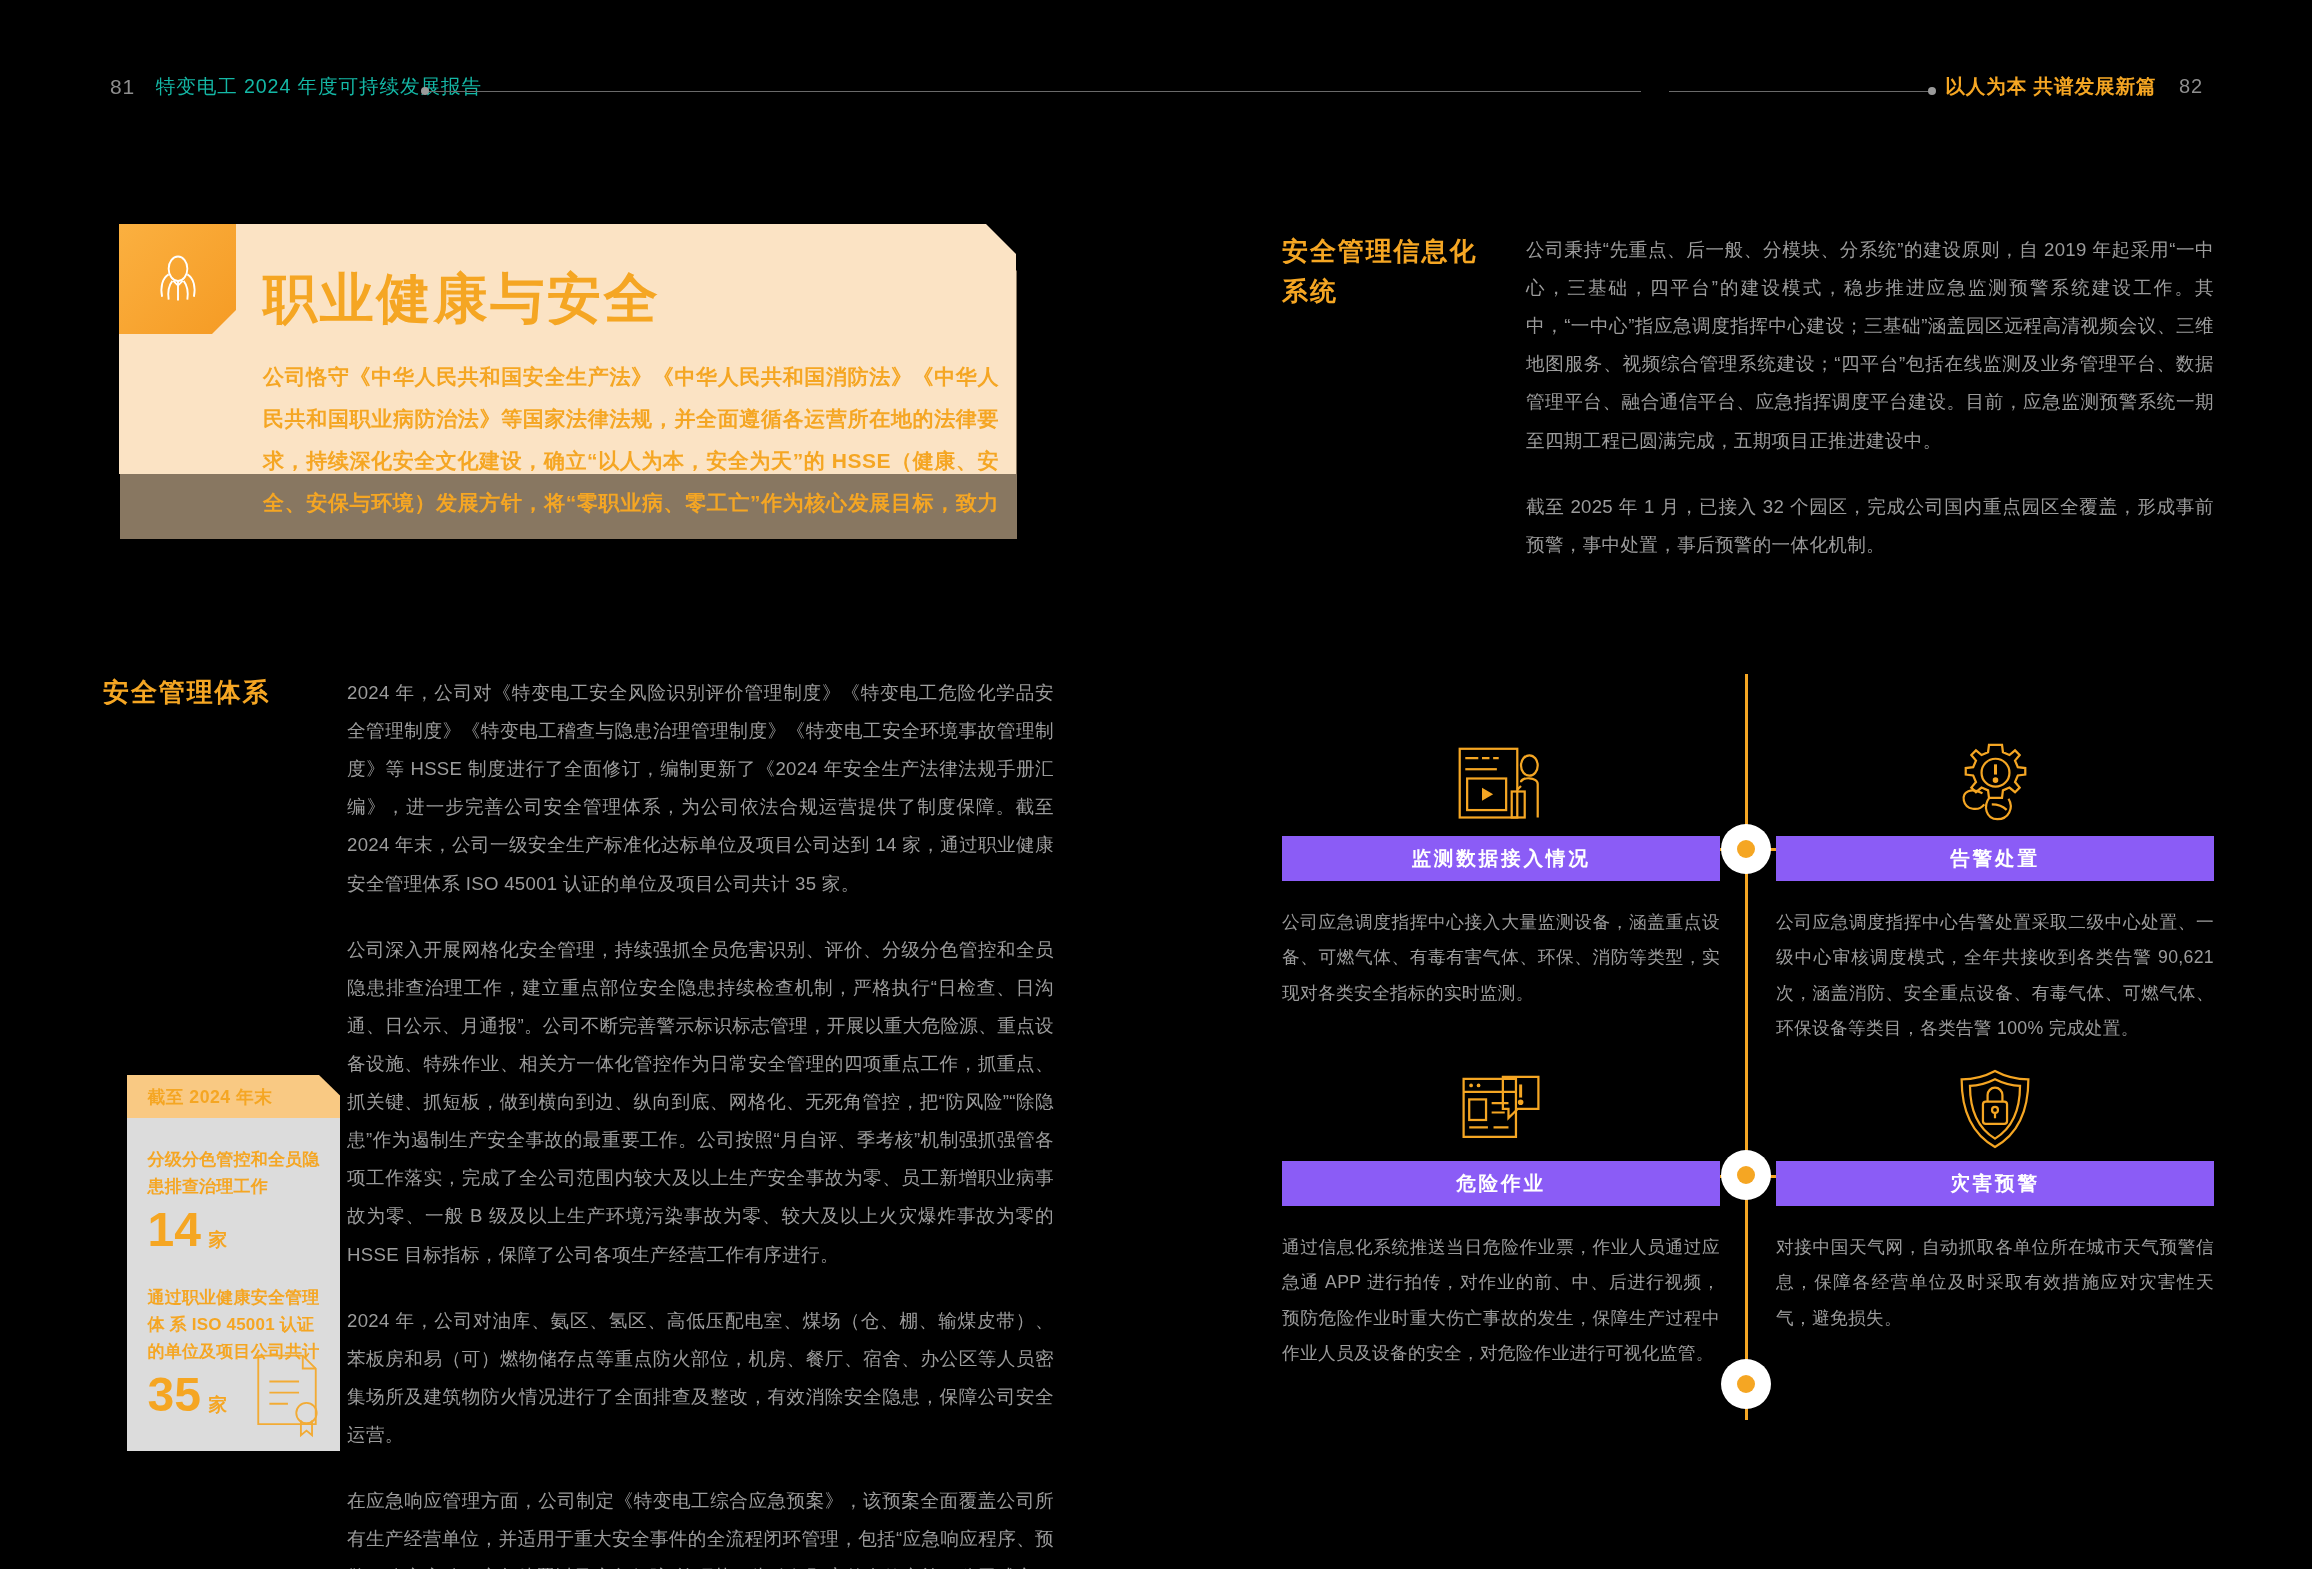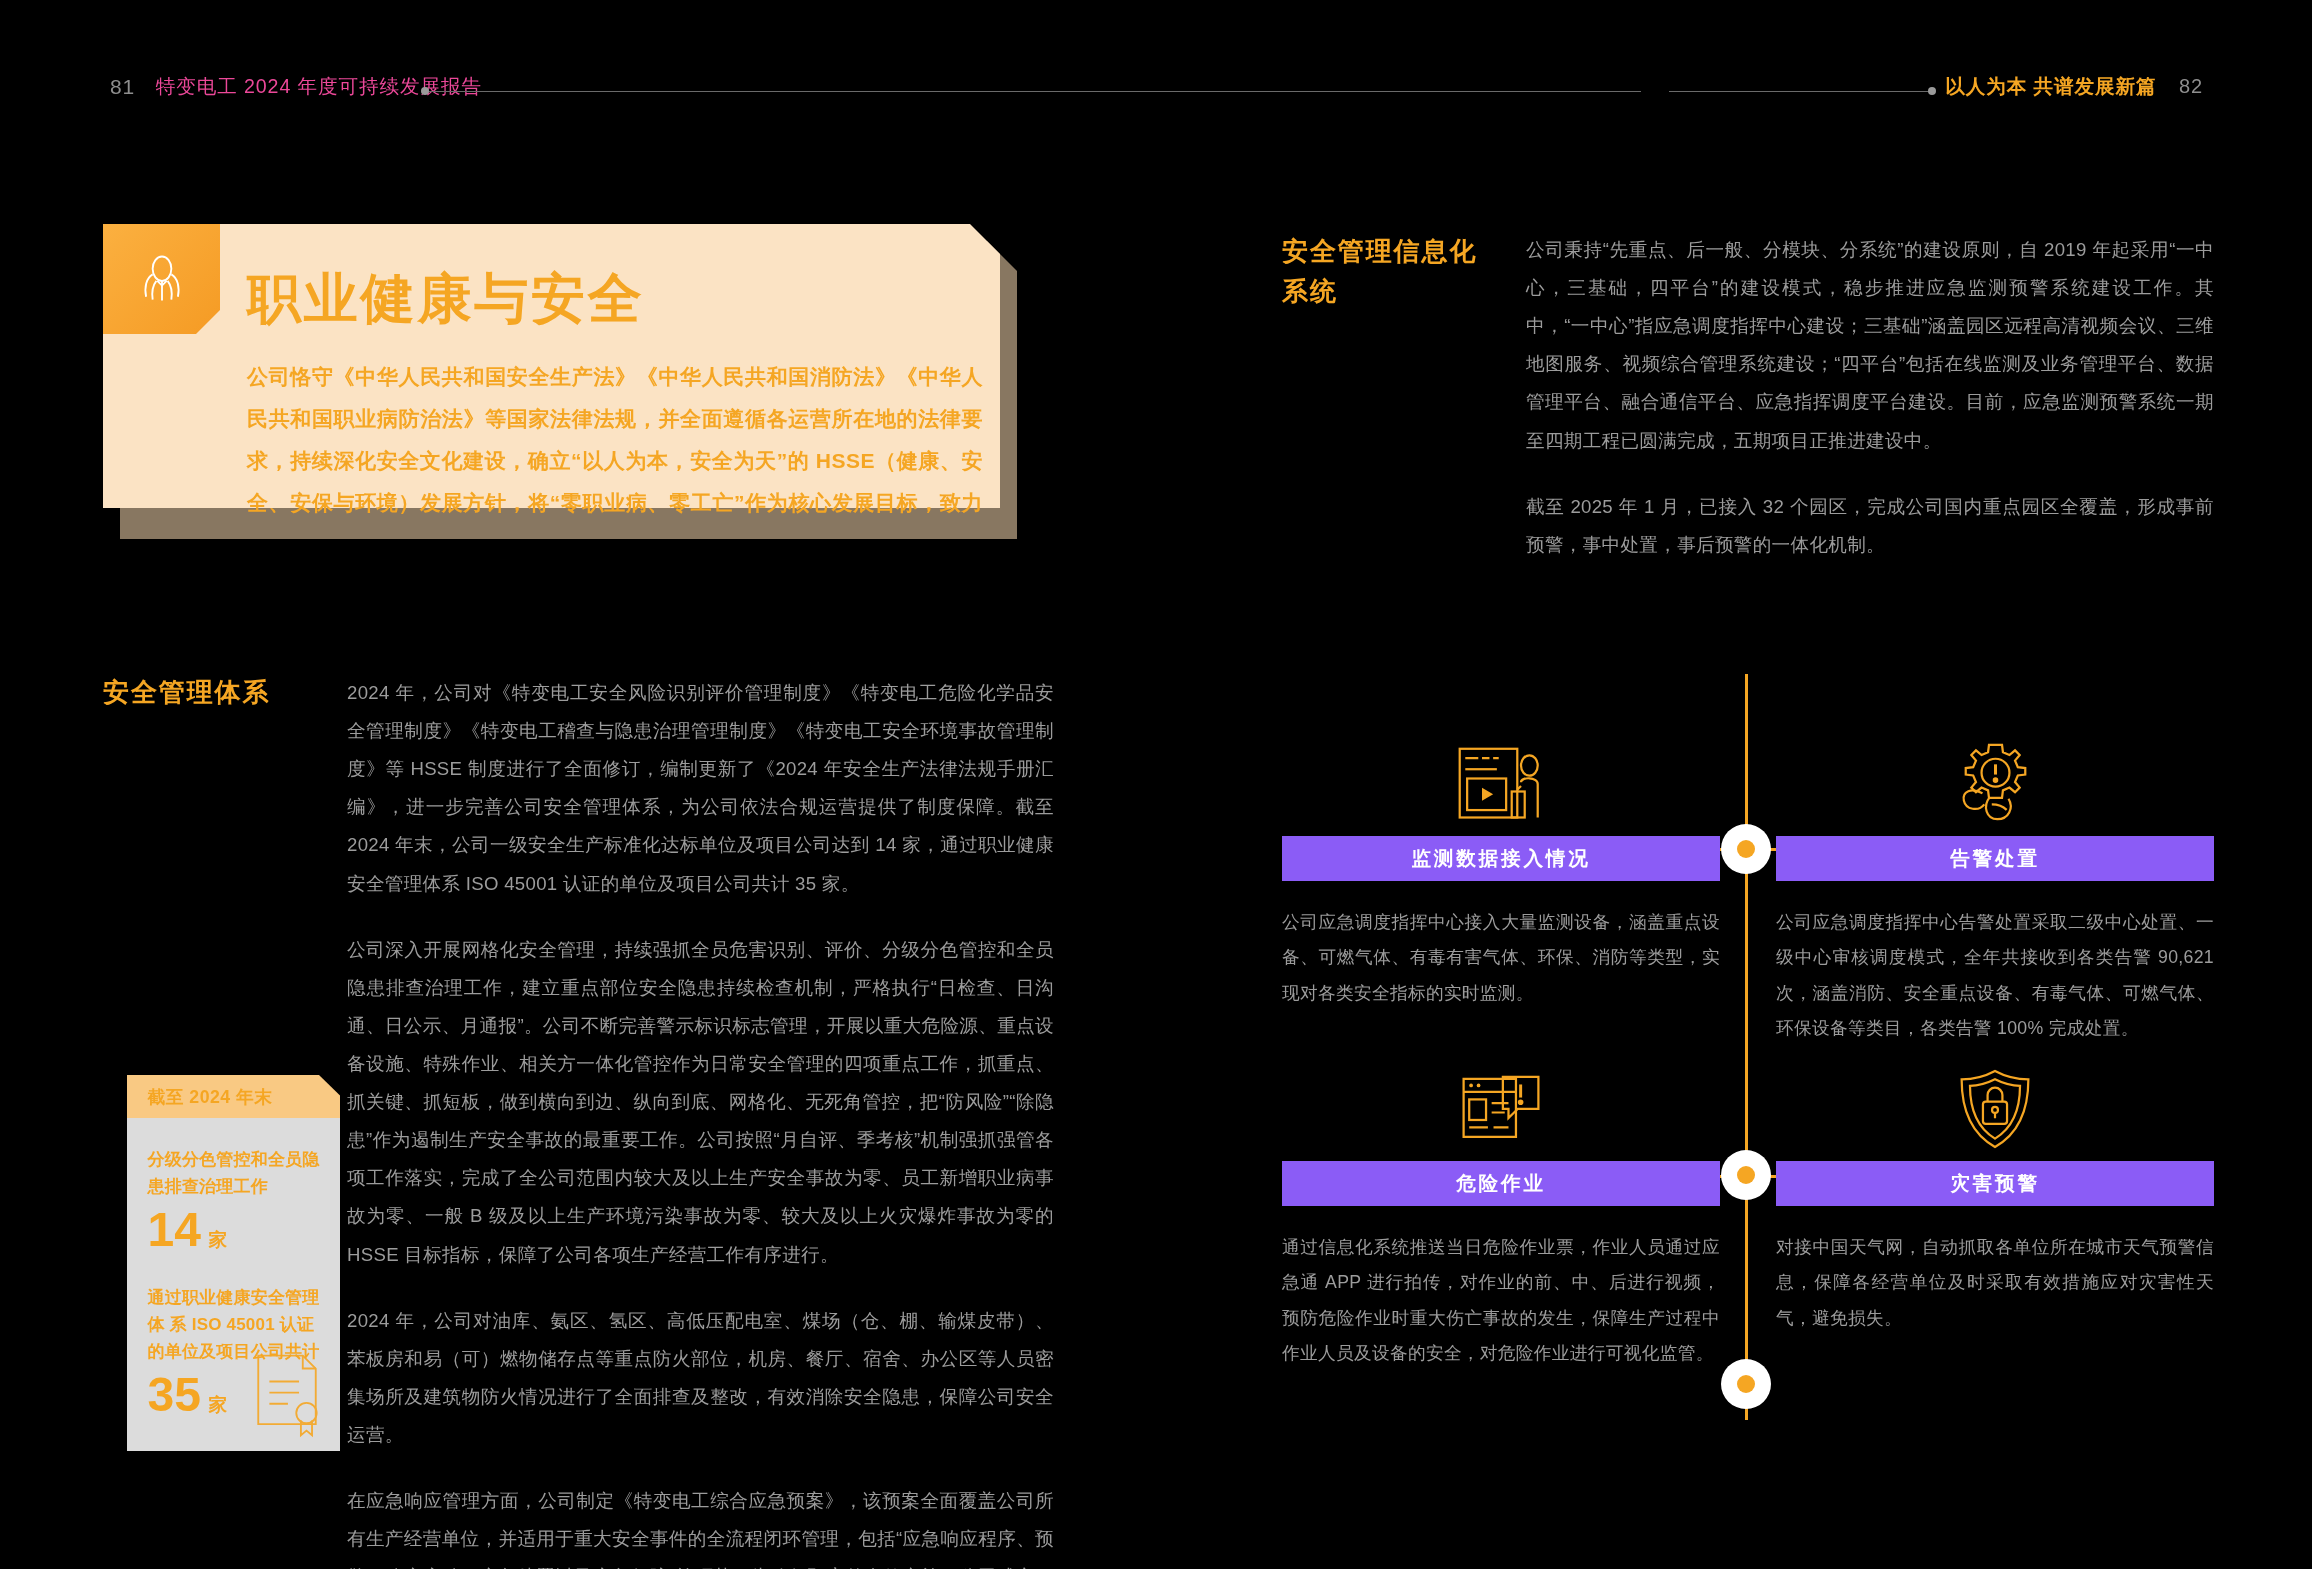--- a/index.html
+++ b/index.html
@@ -5,41 +5,41 @@
   html,body{margin:0;padding:0;background:#000;}
   body{
     width:2313px;height:1570px;overflow:hidden;position:relative;
     font-family:"Liberation Sans","DejaVu Sans",sans-serif;
     color:#d8d8d8;
   }
   
   .pg-header{position:absolute;top:73px;left:0;width:2313px;height:37px;}
   .hdr-left{position:absolute;left:110px;top:0;display:flex;align-items:center;gap:20.5px;}
   .hdr-pgnum{color:#8e8e8e;font-size:21px;letter-spacing:0.9px;}
-  .hdr-title{color:#ec4899;font-size:19.6px;letter-spacing:0.9px;white-space:nowrap;}
+  .hdr-title{color:#14b8a6;font-size:19.6px;letter-spacing:0.9px;white-space:nowrap;}
   .hdr-rule{position:absolute;height:0.9px;background:#6a6a6a;top:17.7px;}
   .hdr-rule.left{left:429px;width:1454px;}
   .hdr-dot{position:absolute;top:14px;width:8.4px;height:8.4px;border-radius:50%;background:#9a9a9a;}
   .hdr-right{position:absolute;right:110px;top:0;display:flex;align-items:center;gap:22.4px;}
   .hdr-sec{color:#F5A623;font-size:19.6px;font-weight:bold;letter-spacing:0.9px;white-space:nowrap;}
   .hdr-pgnum2{color:#8e8e8e;font-size:20px;letter-spacing:0.9px;}
 
   
   .col-left{position:absolute;left:103px;top:224px;width:951px;}
   .col-right{position:absolute;left:1282px;top:231px;width:932px;}
 
   
   .hero{position:relative;width:914px;min-height:308px;margin-left:0;}
   .hero-bg{
     position:absolute;left:17px;top:17px;width:897px;height:298px;
     background:#f7d9b0;opacity:.55;
     clip-path:polygon(0 0,867px 0,897px 30px,897px 298px,0 298px);
   }
   .hero-card{
-    position:absolute;left:0;top:0;width:897px;height:284px;
+    position:absolute;left:16px;top:0;width:897px;height:250px;
     background:#FBE3C4;
     clip-path:polygon(0 0,867px 0,897px 30px,897px 298px,0 298px);
   }
   .hero-badge{
     position:absolute;left:0;top:0;width:117px;height:110px;
     background:linear-gradient(135deg,#FBB040,#F59B24);
     clip-path:polygon(0 0,117px 0,117px 86px,93px 110px,0 110px);
     display:flex;align-items:center;justify-content:center;
   }
   .hero-inner{position:absolute;left:144px;top:0;width:736px;padding-top:32px;}

